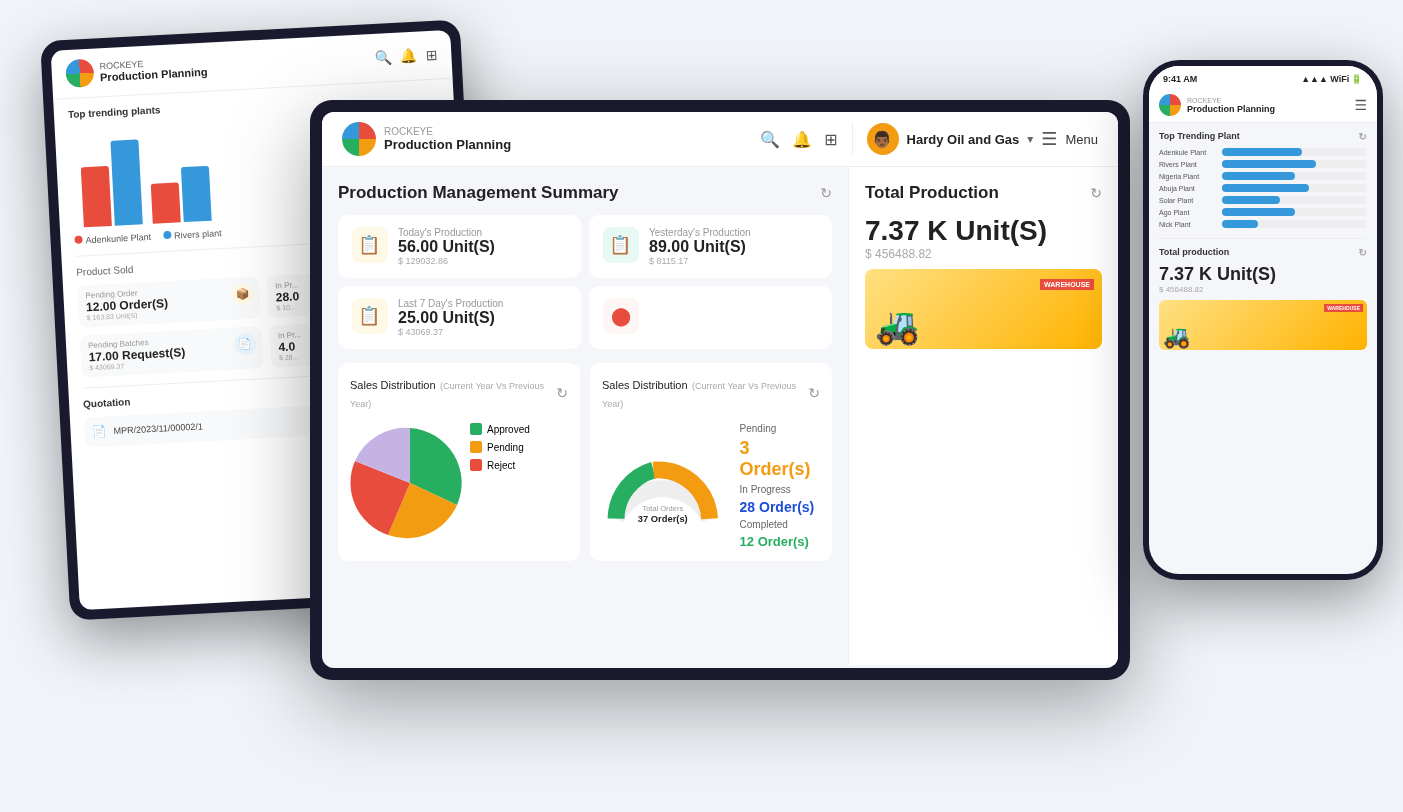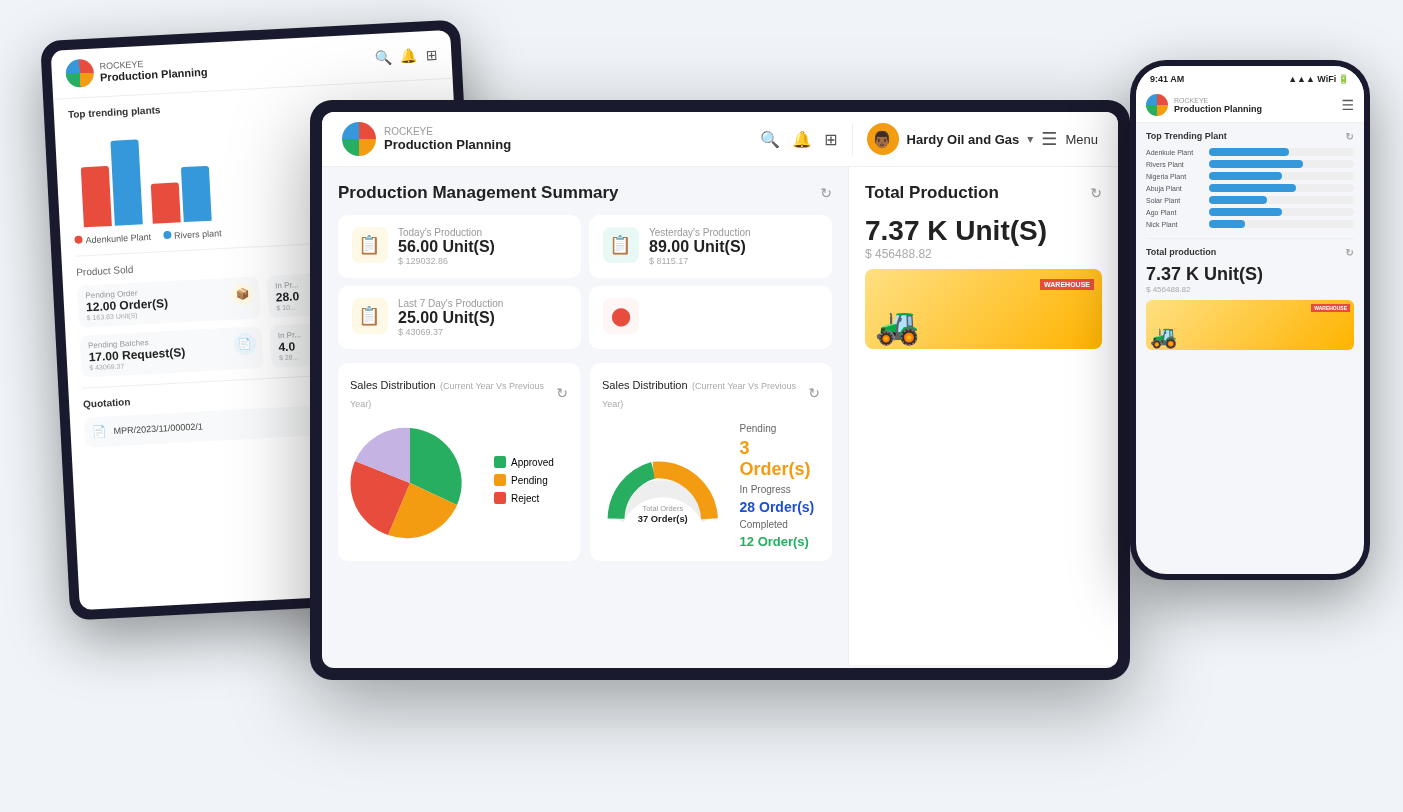--- a/index.html
+++ b/index.html
@@ -204,21 +204,21 @@
 
     .sales-dist-row { display: flex; gap: 10px; }
     .sales-card {
       flex: 1; background: #fff; border-radius: 10px; padding: 12px;
       min-height: 180px;
     }
     .sales-title { font-size: 11px; font-weight: 400; color: #222; margin-bottom: 4px; }
 
     
     .pie-container {
-      display: flex; align-items: center; gap: 24px; margin-top: 8px;
+      display: flex; gap: 0; margin-top: 8px;
     }
     .pie-svg { flex-shrink: 0; }
     .legend-list { font-size: 10px; }
     .legend-item { display: flex; align-items: center; gap: 5px; margin-bottom: 6px; }
     .legend-color { width: 12px; height: 12px; border-radius: 2px; flex-shrink: 0; }
     .gauge-stats { display: flex; flex-direction: column; gap: 4px; font-size: 10px; }
     .stat-line { display: flex; justify-content: space-between; align-items: center; }
     .stat-line .s-label { color: #666; }
     .stat-line .s-value { font-weight: 700; }
     .pending-val { color: #f39c12; font-size: 18px; }
@@ -242,21 +242,21 @@
       background: #e74c3c; color: #fff; font-size: 7px; padding: 2px 4px;
       font-weight: 700; position: absolute; top: 10px; right: 8px;
     }
     .forklift {
       font-size: 36px; position: absolute; bottom: 2px; left: 10px;
     }
 
     
     .phone {
       position: absolute;
-      right: 33px;
+      right: 20px;
       top: 60px;
       width: 240px;
       height: 520px;
       background: #1a1a2e;
       border-radius: 36px;
       box-shadow: 0 20px 60px rgba(0,0,0,0.4);
       z-index: 3;
     }
     .phone-screen {
       position: absolute;

